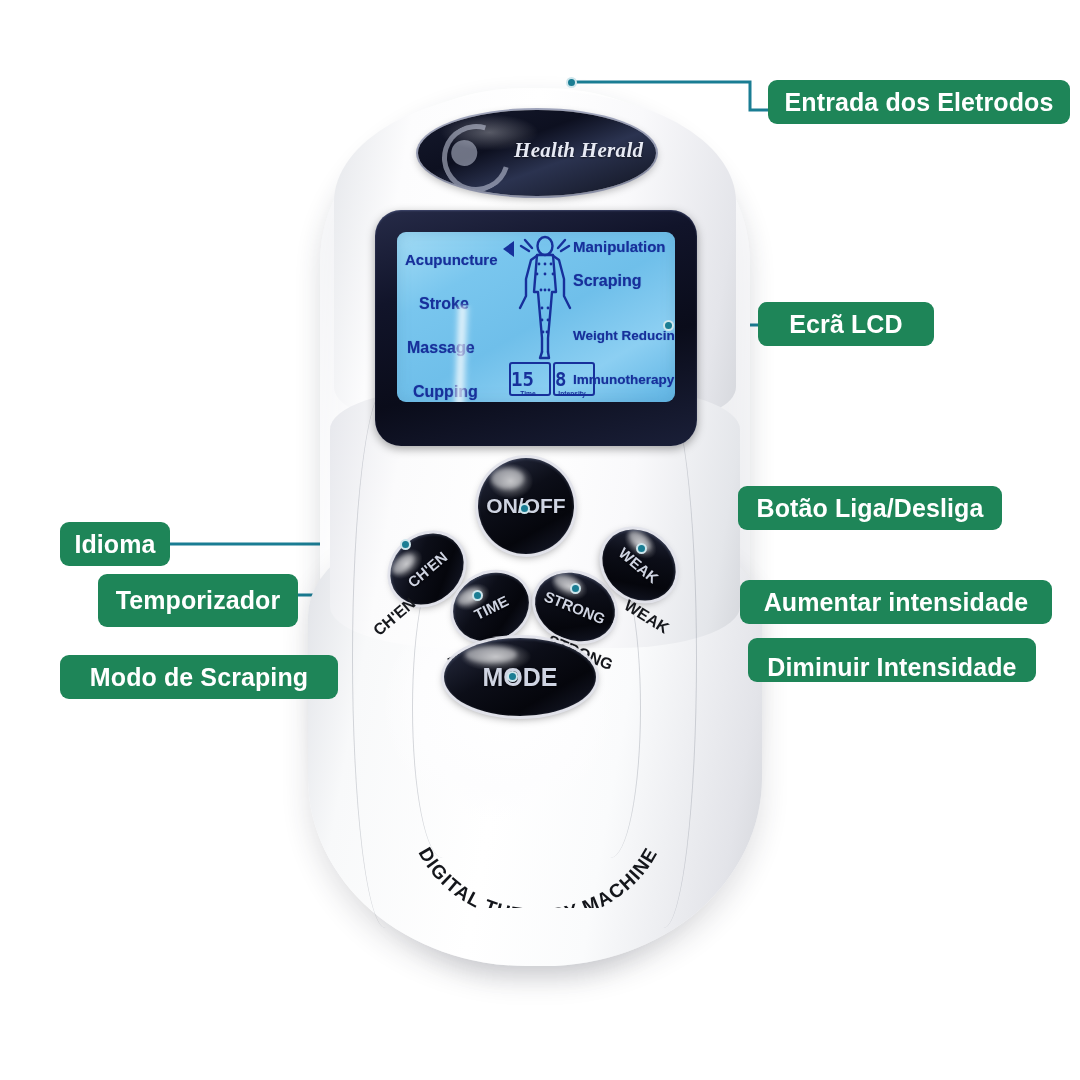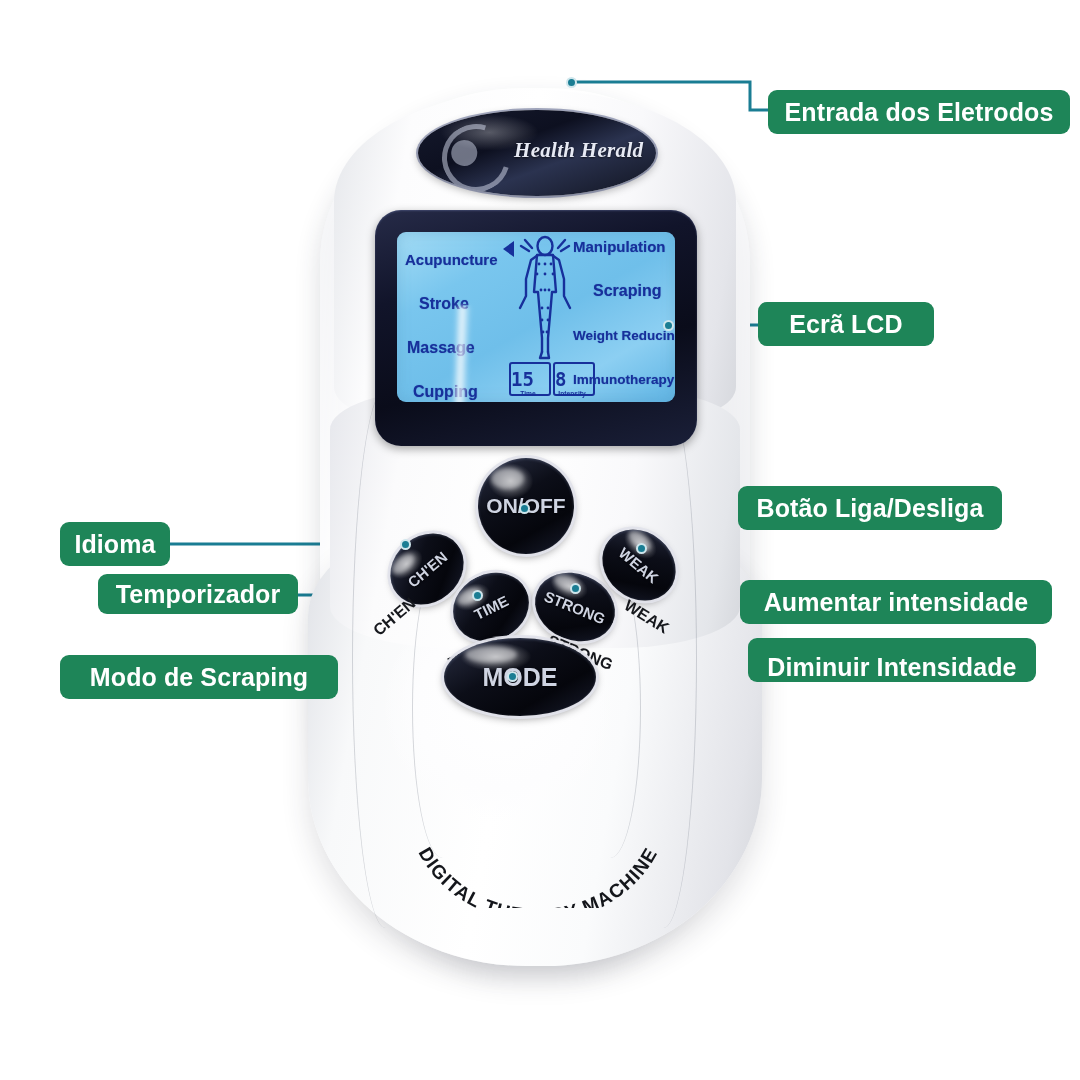--- a/index.html
+++ b/index.html
@@ -226,21 +226,21 @@
               <circle cx="33" cy="74" r="1.4"></circle>
             <circle cx="27" cy="86" r="1.4"></circle>
               <circle cx="33" cy="86" r="1.4"></circle>
             <circle cx="28" cy="98" r="1.4"></circle>
               <circle cx="32" cy="98" r="1.4"></circle>
           </g>
         </svg>
 
         <div class="lcd-col lcd-right" style="left:176px;">
           <div class="lcd-item" style="top:6px;font-size:15px;">Manipulation</div>
-          <div class="lcd-item" style="top:50px;font-size:16px;margin-left:20px;">Scraping</div>
+          <div class="lcd-item" style="top:40px;font-size:16px;">Scraping</div>
           <div class="lcd-item" style="top:96px;font-size:13.5px;">Weight Reducing</div>
           <div class="lcd-item" style="top:140px;font-size:13.5px;">Immunotherapy</div>
         </div>
 
         <div class="digit-box" style="left:112px;top:130px;width:38px;height:30px;font-size:19px;line-height:30px;">15</div>
         <div class="digit-cap" style="left:112px;top:158px;width:38px;font-size:7px;">Time</div>
         <div class="digit-box" style="left:156px;top:130px;width:38px;height:30px;font-size:19px;line-height:30px;">8</div>
         <div class="digit-cap" style="left:154px;top:158px;width:42px;font-size:7px;">Intensity</div>
 
         <div class="lcd-glare"></div>
@@ -293,21 +293,21 @@
 
   <div class="dot" style="left:566px;top:77px;"></div>
   <div class="dot" style="left:663px;top:320px;"></div>
   <div class="dot" style="left:519px;top:503px;"></div>
   <div class="dot" style="left:636px;top:543px;"></div>
   <div class="dot" style="left:570px;top:583px;"></div>
   <div class="dot" style="left:400px;top:539px;"></div>
   <div class="dot" style="left:472px;top:590px;"></div>
   <div class="dot" style="left:507px;top:671px;"></div>
 
-  <div class="badge" style="left:768px;top:90px;width:302px;height:44px;font-size:25px;">
+  <div class="badge" style="left:768px;top:80px;width:302px;height:44px;font-size:25px;">
     <span>Entrada dos Eletrodos</span>
   </div>
 
   <div class="badge" style="left:758px;top:302px;width:176px;height:44px;font-size:25px;">
     <span>Ecrã LCD</span>
   </div>
 
   <div class="badge" style="left:738px;top:486px;width:264px;height:44px;font-size:25px;">
     <span>Botão Liga/Desliga</span>
   </div>
@@ -317,21 +317,21 @@
   </div>
 
   <div class="badge" style="left:748px;top:638px;width:288px;height:44px;font-size:25px;align-items:flex-end;">
     <span>Diminuir Intensidade</span>
   </div>
 
   <div class="badge" style="left:60px;top:522px;width:110px;height:44px;font-size:25px;">
     <span>Idioma</span>
   </div>
 
-  <div class="badge" style="left:98px;top:574px;width:200px;height:40px;font-size:25px;">
+  <div class="badge" style="left:98px;top:574px;width:200px;height:53px;font-size:25px;">
     <span>Temporizador</span>
   </div>
 
   <div class="badge" style="left:60px;top:655px;width:278px;height:44px;font-size:25px;">
     <span>Modo de Scraping</span>
   </div>
 
 </div>
 
 </body></html>

